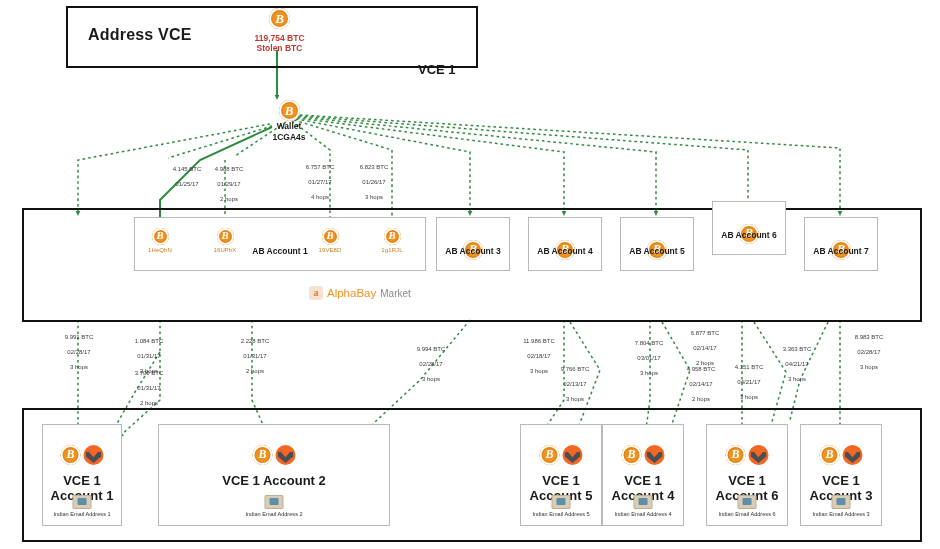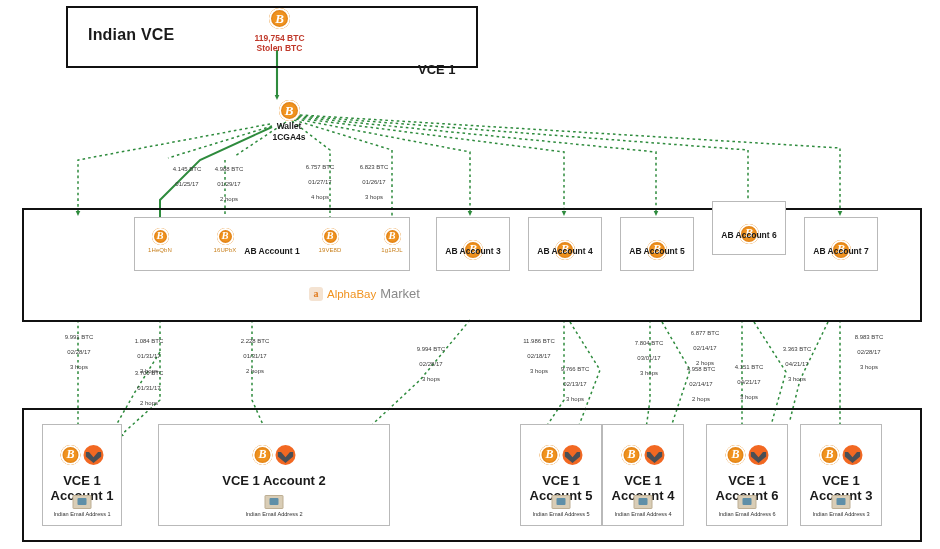--- a/index.html
+++ b/index.html
@@ -46,21 +46,21 @@
   .addr-node{position:absolute;text-align:center;width:44px;}
   .addr-node .btc{margin:0 auto;display:block;}
   .addr-txt{font-size:6px;color:#c8801e;margin-top:2px;letter-spacing:.1px;}
 
   
   #alphabay{position:absolute;left:309px;top:286px;display:flex;align-items:center;gap:4px;}
   #ab-mark{width:14px;height:14px;border-radius:3px;background:#f4e3d2;
            color:#e07b1f;font-size:10px;font-weight:bold;text-align:center;
            line-height:14px;font-family:"Liberation Serif",serif;}
   #ab-word{font-size:11.5px;color:#f0921e;font-weight:400;}
-  #ab-word2{font-size:13px;color:#8a8a8a;}
+  #ab-word2{font-size:10px;color:#8a8a8a;}
 
   
   #vce-band{left:22px;top:408px;width:896px;height:130px;}
   .vce-box{position:absolute;border:1.4px solid #b9b9b9;background:#fff;}
   .vce-coins{position:absolute;top:20px;left:50%;transform:translateX(-50%);
              display:flex;gap:3px;}
   .vce-label{position:absolute;left:0;right:0;top:48px;text-align:center;
              font-size:13px;font-weight:bold;}
   .mail-ico{position:absolute;top:70px;left:50%;transform:translateX(-50%);
             width:17px;height:12px;background:#d9cdb6;border:1px solid #bdae93;
@@ -126,21 +126,21 @@
         <path d="M662,322 L690,370 L668,436" marker-end="url(#ah)"></path>
         <path d="M742,320 L742,400 L742,436" marker-end="url(#ah)"></path>
         <path d="M754,322 L786,372 L768,436" marker-end="url(#ah)"></path>
         <path d="M840,320 L840,400 L840,436" marker-end="url(#ah)"></path>
         <path d="M828,322 L800,380 L790,420"></path>
       </g>
     </g>
   </svg>
 
   <div class="band" id="victim-box">
-    <div id="victim-title">Indian VCE</div>
+    <div id="victim-title">Address VCE</div>
   </div>
   <div id="stolen-wrap">
     <span class="btc lg"></span>
     <div class="stolen-txt">119,754 BTC</div>
     <div class="stolen-txt">Stolen BTC</div>
   </div>
 
   <div id="wallet-node">
     <span class="btc lg"></span>
     <div id="wallet-name">Wallet</div>
@@ -163,21 +163,21 @@
   </div>
   <div class="flab" style="left:348px;top:156px;width:52px;">
     <span>6.823 BTC</span><br>
     <span>01/26/17</span><br>
     <span>3 hops</span>
   </div>
 
   <div class="band" id="ab-band"></div>
 
 
-  <div class="ab-box" style="left:134px;top:217px;width:274px;height:52px;">
+  <div class="ab-box" style="left:134px;top:217px;width:274px;height:52px;padding-left:16px;">
     <div class="ab-label">AB Account 1</div>
   </div>
   <div class="addr-node" style="left:138px;top:228px;">
     <span class="btc sm"></span>
     <div class="addr-txt">1HeQbN</div>
   </div>
   <div class="addr-node" style="left:203px;top:228px;">
     <span class="btc sm"></span>
     <div class="addr-txt">16UPbX</div>
   </div>

